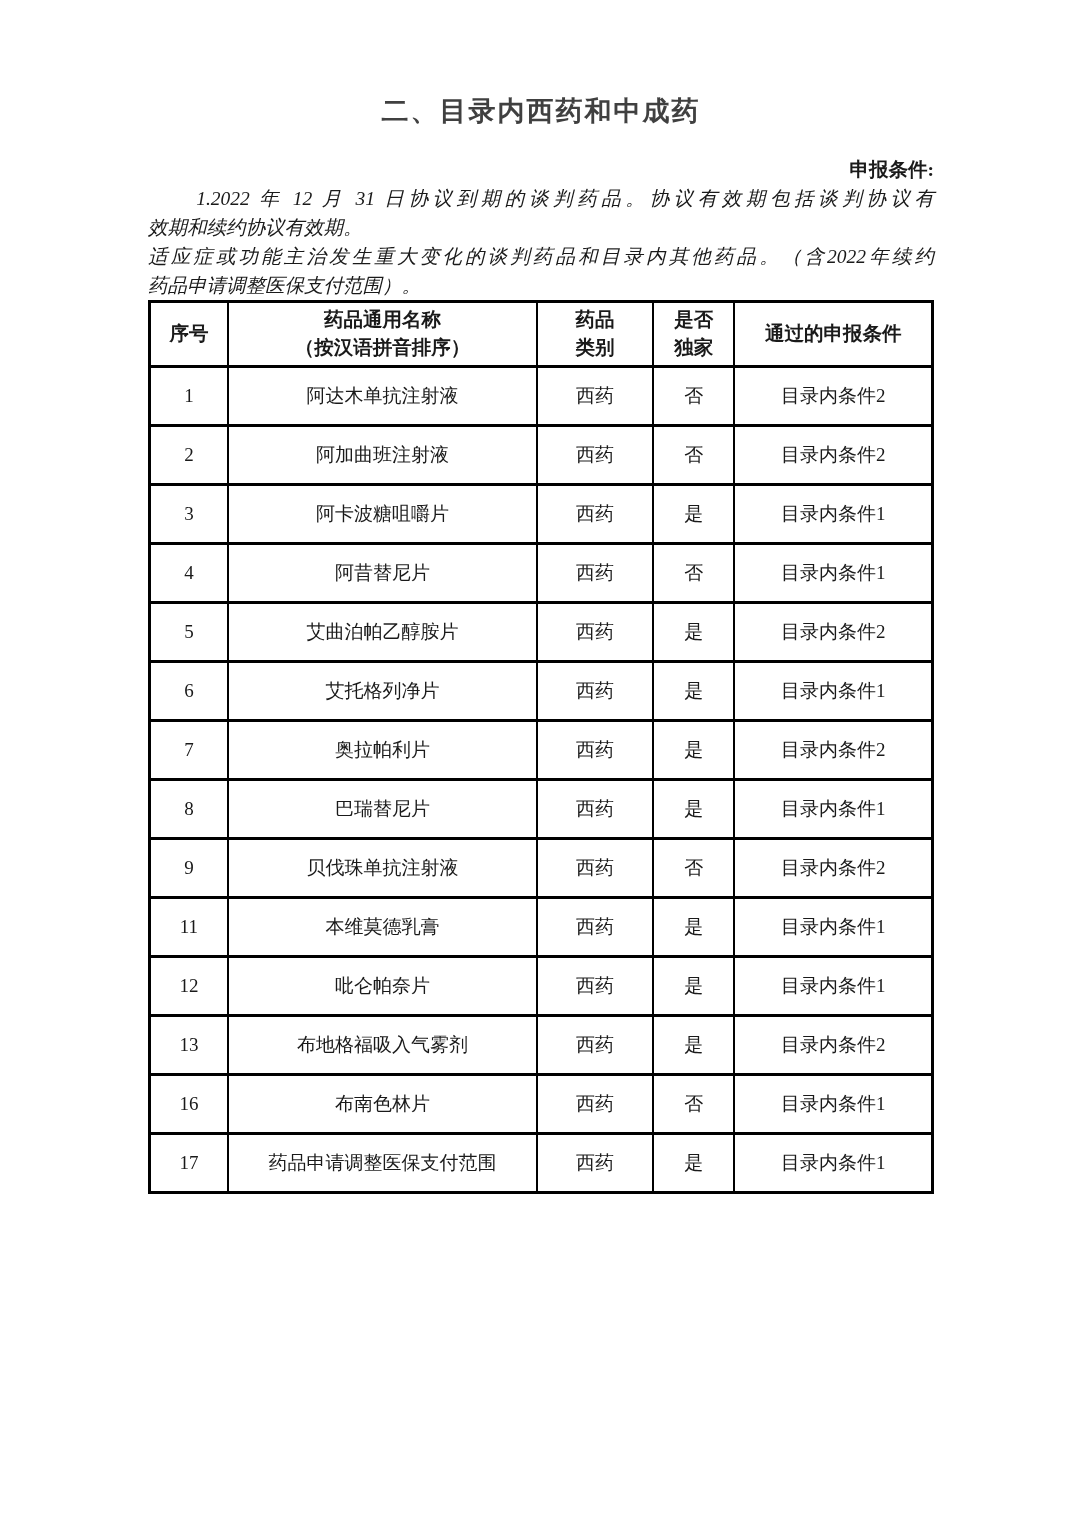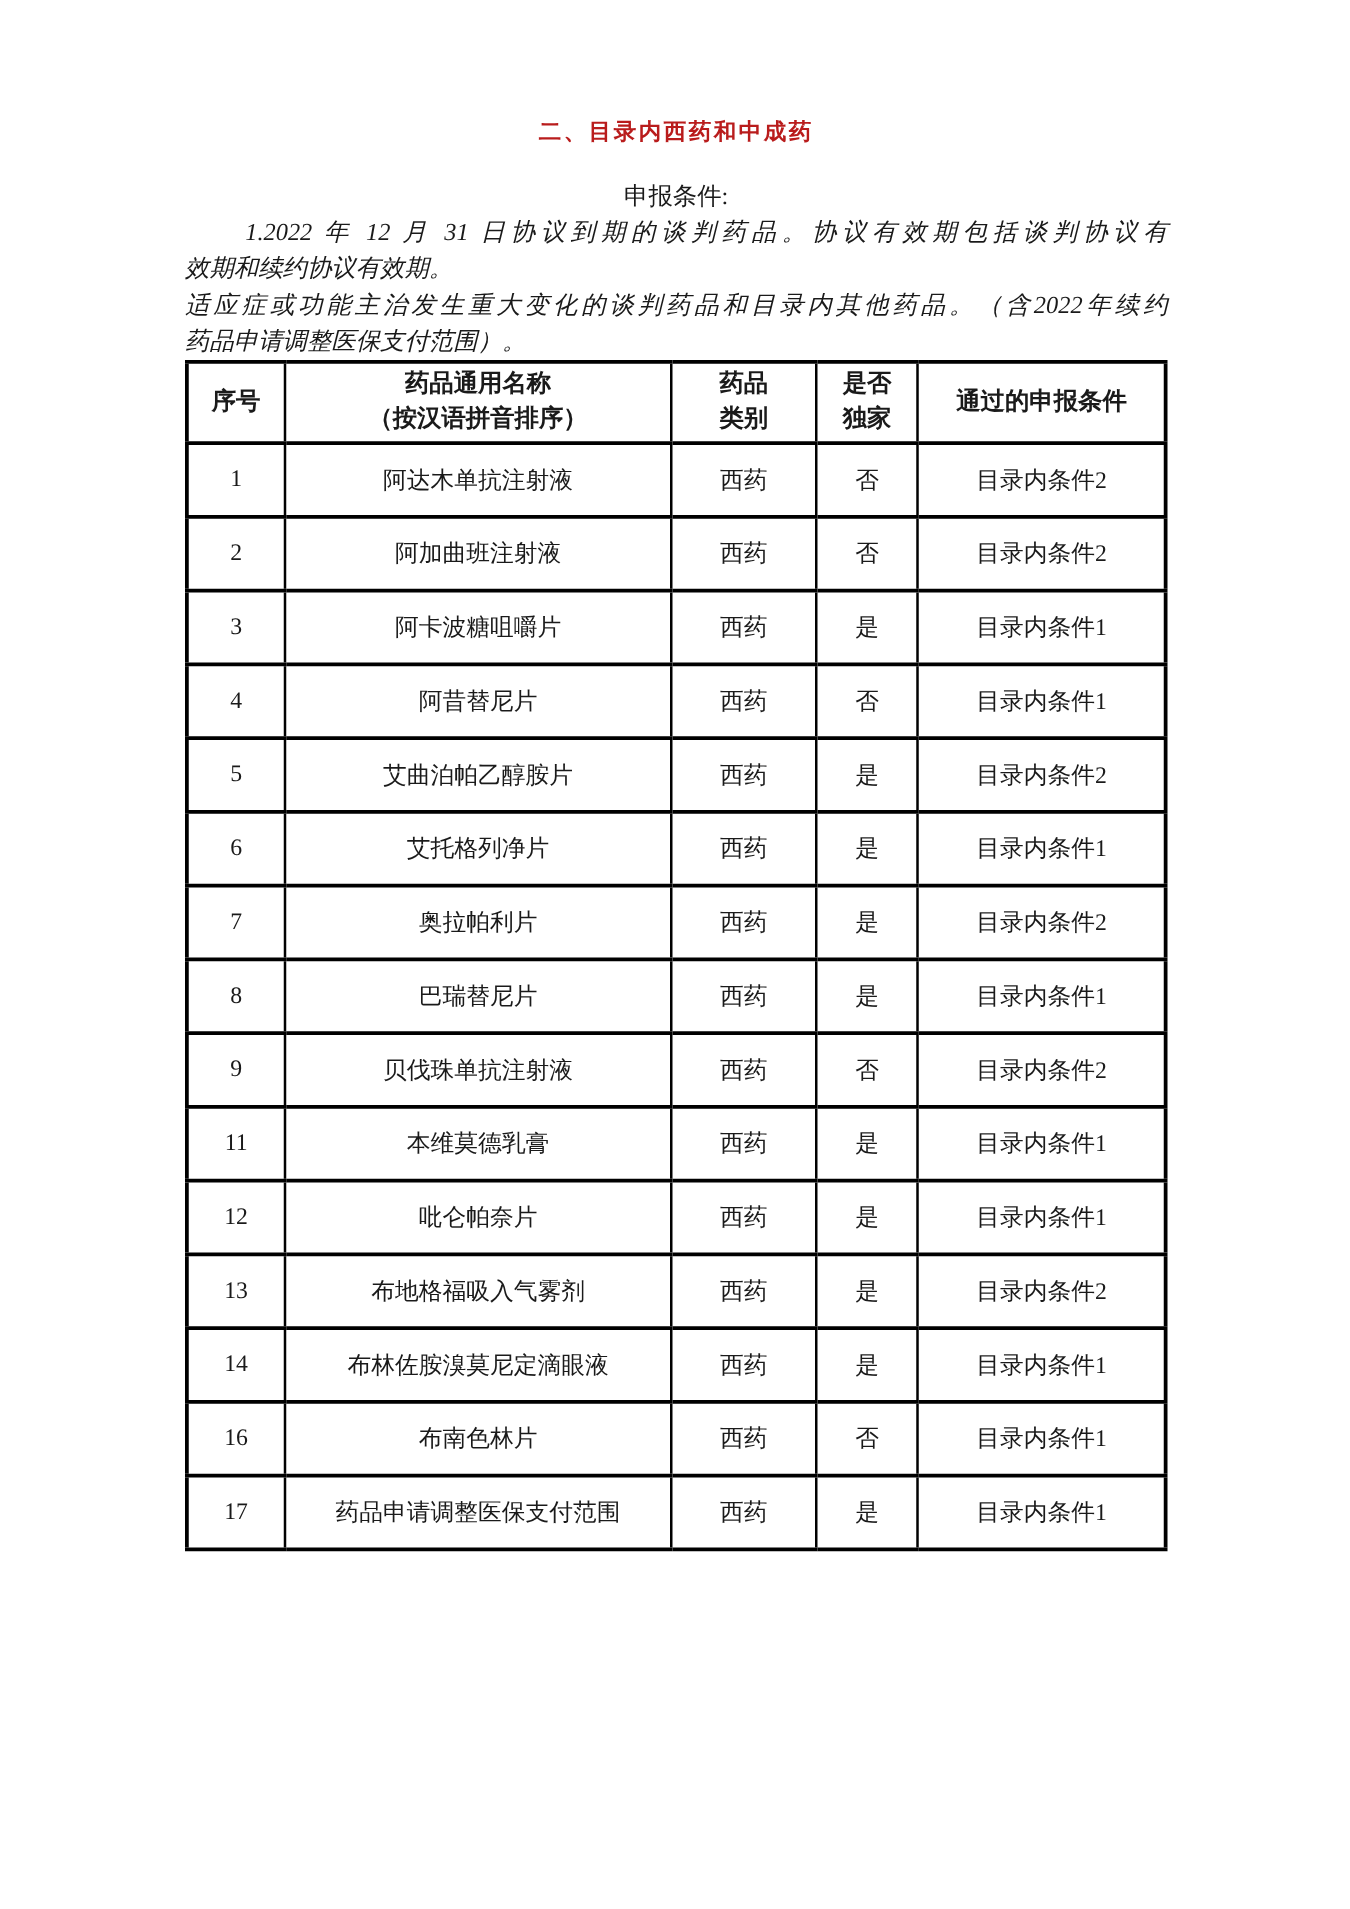--- a/index.html
+++ b/index.html
@@ -16,32 +16,33 @@
   }
   .page {
     box-sizing: border-box;
     width: 1080px;
     height: 1527px;
     padding: 93px 146px 0 148px;
   }
   .title {
     margin: 0 0 26px 0;
     font-family: "Liberation Sans", "DejaVu Sans", sans-serif;
-    font-size: 18px;
+    font-size: 27px;
     font-weight: bold;
     text-align: center;
     letter-spacing: 2px;
-    color: #b91c1c;
+    color: #404040;
   }
   .intro {
     font-size: 19.5px;
     line-height: 29px;
   }
   .intro-heading {
-    text-align: center;
+    text-align: right;
+    font-weight: bold;
   }
   .line {
     white-space: pre;
     font-style: italic;
   }
   .line.just {
     white-space: normal;
     text-align: justify;
     text-align-last: justify;
   }
@@ -212,27 +213,20 @@
           <td class="c-condition">目录内条件1</td>
         </tr>
         <tr>
           <td class="c-no">13</td>
           <td class="c-name">布地格福吸入气雾剂</td>
           <td class="c-category">西药</td>
           <td class="c-exclusive">是</td>
           <td class="c-condition">目录内条件2</td>
         </tr>
         <tr>
-          <td class="c-no">14</td>
-          <td class="c-name">布林佐胺溴莫尼定滴眼液</td>
-          <td class="c-category">西药</td>
-          <td class="c-exclusive">是</td>
-          <td class="c-condition">目录内条件1</td>
-        </tr>
-        <tr>
           <td class="c-no">16</td>
           <td class="c-name">布南色林片</td>
           <td class="c-category">西药</td>
           <td class="c-exclusive">否</td>
           <td class="c-condition">目录内条件1</td>
         </tr>
         <tr>
           <td class="c-no">17</td>
           <td class="c-name">药品申请调整医保支付范围</td>
           <td class="c-category">西药</td>

